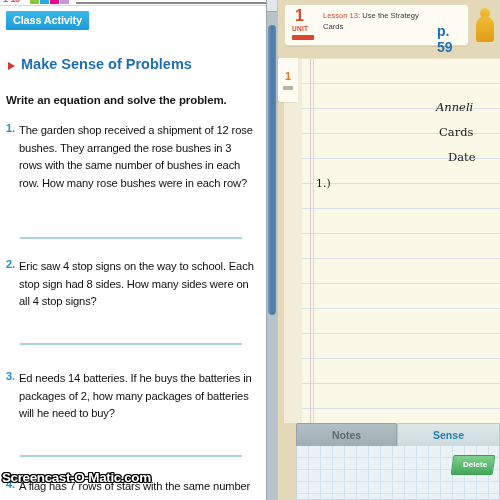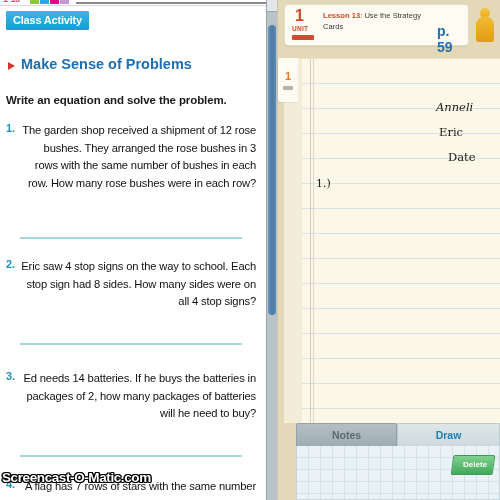--- a/index.html
+++ b/index.html
@@ -6,21 +6,21 @@
   html,body { width:500px; height:500px; overflow:hidden; }
   body {
     font-family:"Liberation Sans", sans-serif;
     background:#ffffff;
     position:relative;
   }
 
   
   #worksheet-panel{
     position:absolute; left:0; top:0; width:266px; height:500px;
-    background:#ffffff; overflow:hidden;text-align:right;
+    background:#ffffff; overflow:hidden;
   }
   #worksheet-scroll{
     position:absolute; left:0; top:0; width:266px; height:500px;
   }
 
   
   #ws-header{
     position:absolute; left:0; top:-6px; width:266px; height:18px;
   }
   #lesson-code{
@@ -160,21 +160,21 @@
     font-size:6.5px; font-weight:bold; color:#d9472e; letter-spacing:0.3px;
   }
   #unit-bar{
     position:absolute; left:7px; top:30px; width:22px; height:5px;
     background:#d9472e; border-radius:1px;
   }
   #lesson-label{
     position:absolute; left:38px; top:5px; width:105px;
     font-size:7.6px; line-height:11px; color:#3a3a3a;
   }
-  #lesson-label b{ color:#d9472e; font-weight:bold;margin-top:12px; }
+  #lesson-label b{ color:#d9472e; font-weight:normal;margin-top:12px; }
   #page-number{
     position:absolute; left:152px; top:18px;
     font-size:14px; font-weight:bold; color:#1f6fb5;
   }
 
   
   #avatar{
     position:absolute; left:196px; top:8px; width:22px; height:34px;
   }
   #avatar-head{
@@ -377,26 +377,26 @@
     <div id="notebook-tab-bar"></div>
   </div>
 
   <div id="notebook-paper">
     <div id="paper-lines"></div>
     <div id="paper-left-edge"></div>
     <div id="paper-margin"></div>
     <div id="paper-margin2"></div>
 
     <div class="hand" id="hw-name">Anneli</div>
-    <div class="hand" id="hw-subject">Eric</div>
+    <div class="hand" id="hw-subject">Cards</div>
     <div class="hand" id="hw-date">Date</div>
     <div class="hand" id="hw-q1">1.)</div>
   </div>
 
   <div id="notebook-tabs">
     <div class="nb-tab" id="tab-notes">Notes</div>
-    <div class="nb-tab" id="tab-draw">Draw</div>
+    <div class="nb-tab" id="tab-draw">Sense</div>
   </div>
 
   <div id="draw-canvas">
     <div id="delete-button"><span>Delete</span></div>
   </div>
 </div>
 
 </body></html>

